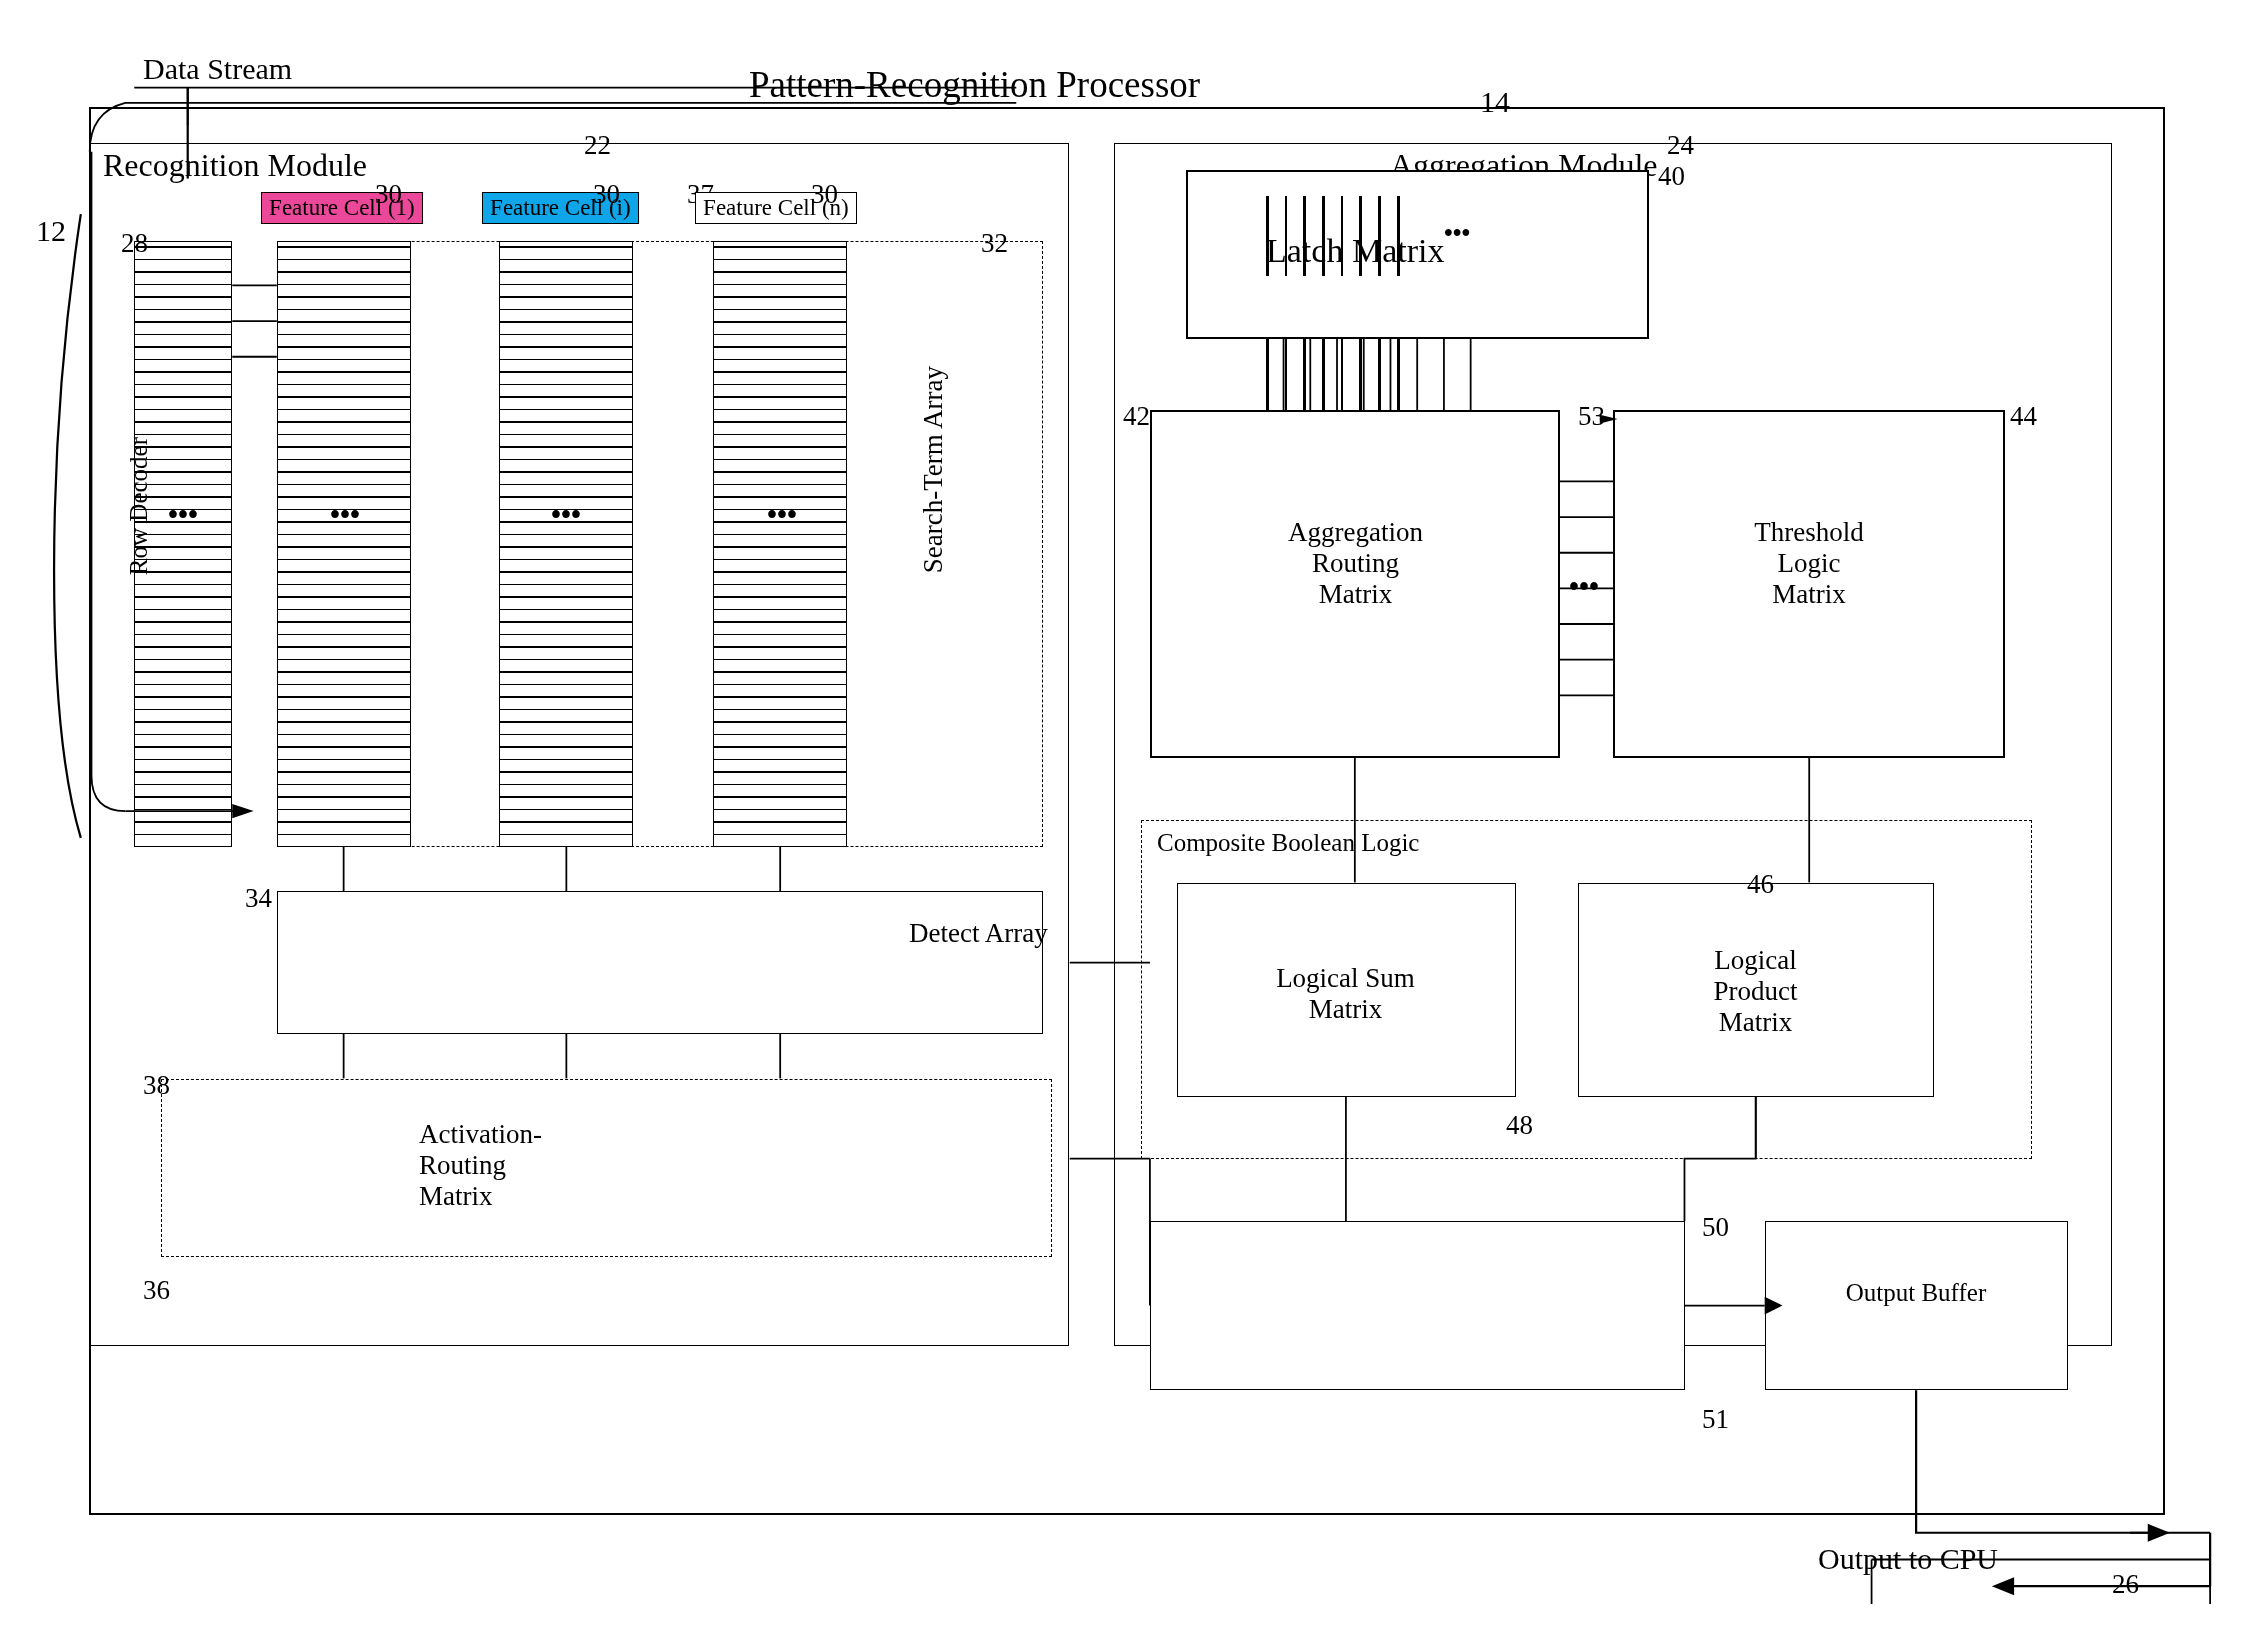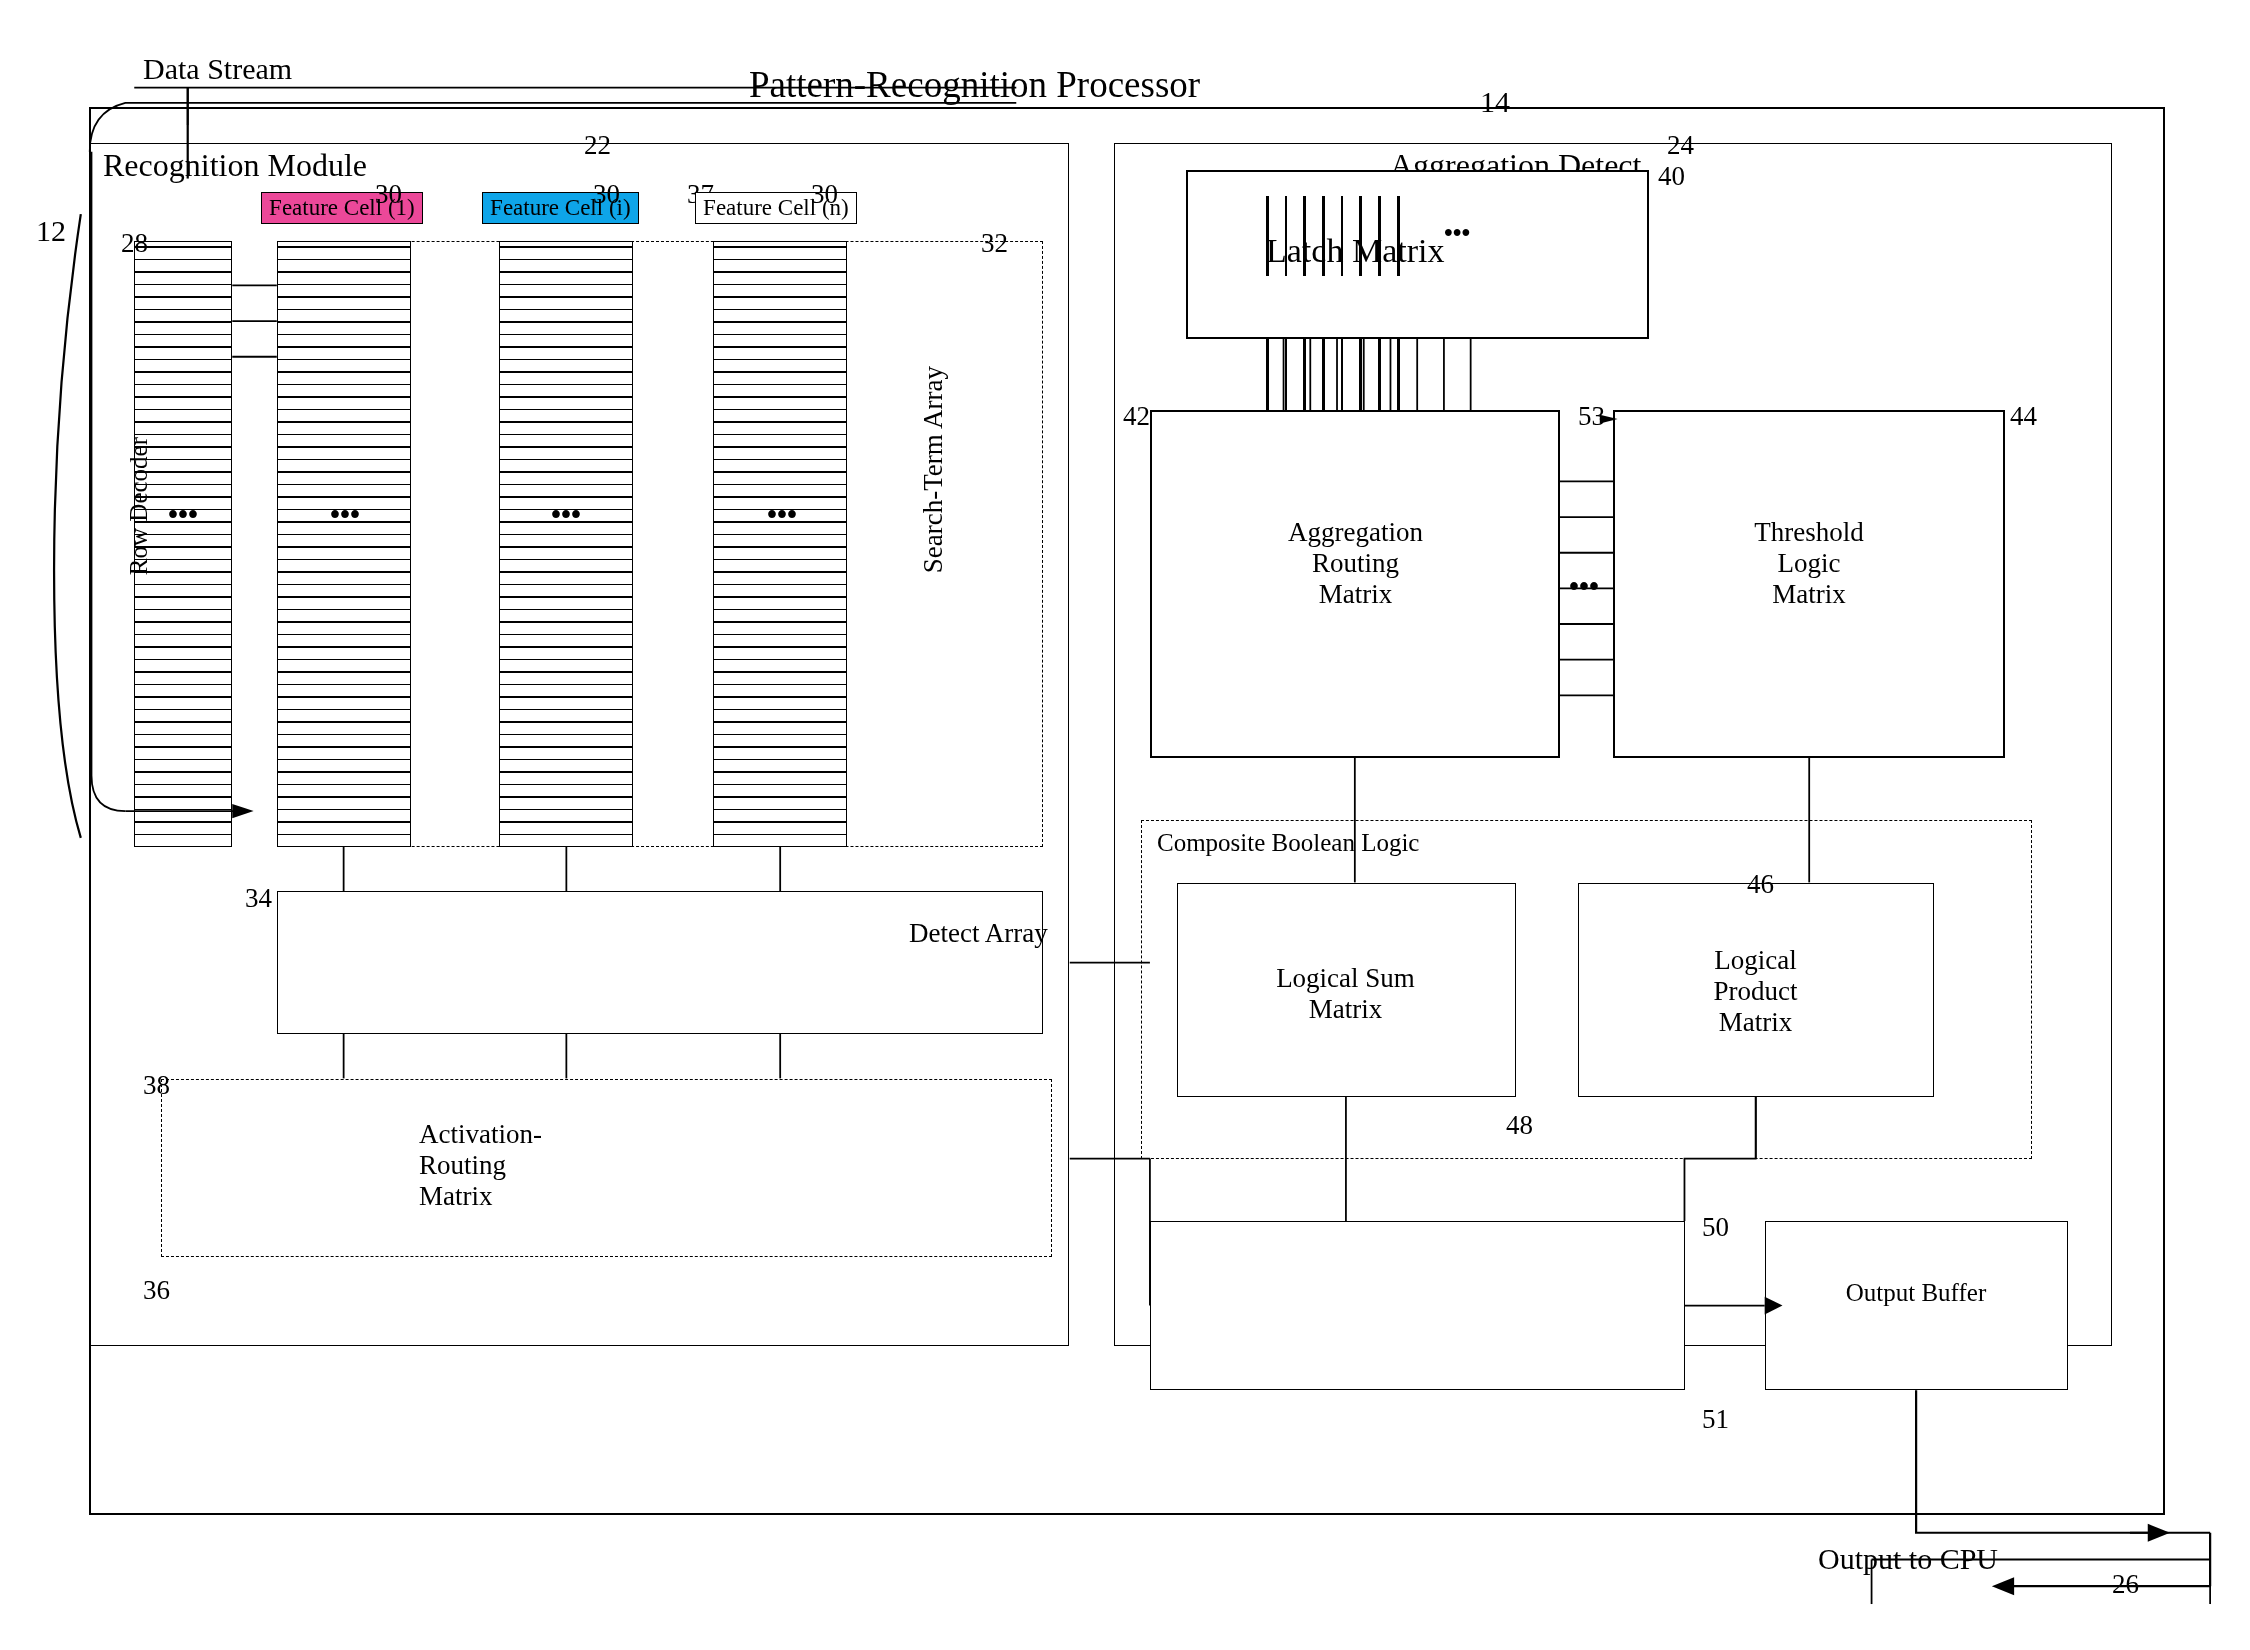--- a/index.html
+++ b/index.html
@@ -439,21 +439,21 @@
   <div class="main-outer-box"></div>
 
   <span class="main-title">Pattern-Recognition Processor</span>
 
   <div class="recognition-module"></div>
   <span class="recognition-title">Recognition Module</span>
 
   <span class="num-label" style="top:94px;left:548px;">22</span>
 
   <div class="aggregation-module"></div>
-  <span class="aggregation-title">Aggregation Detect</span>
+  <span class="aggregation-title">Aggregation Module</span>
 
   <span class="num-label" style="top:94px;left:1631px;">24</span>
 
   <div class="row-decoder hatched"></div>
   <span class="row-decoder-label">Row Decoder</span>
 
   <span class="num-label" style="top:192px;left:85px;">28</span>
 
   <span class="fc-dots rd-dots">•••</span>
 

